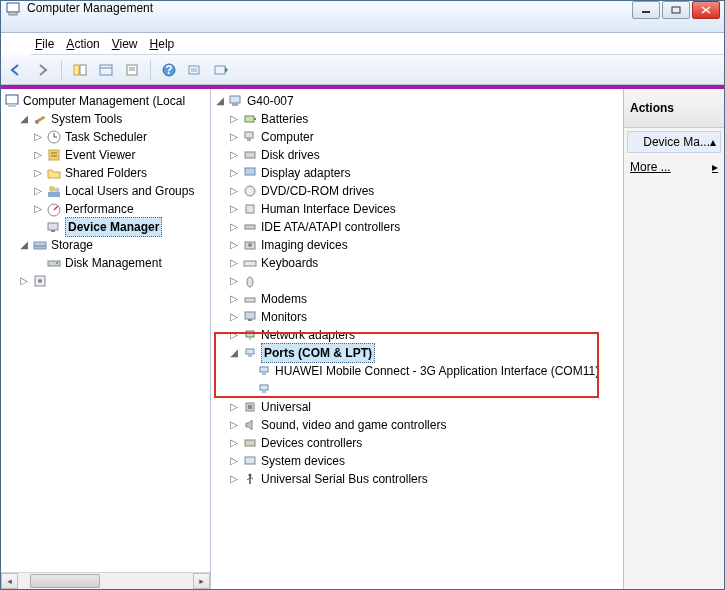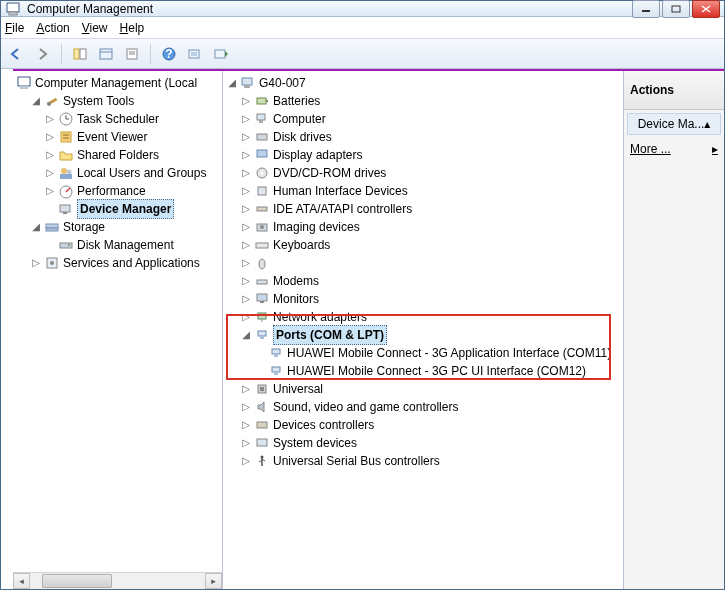--- a/index.html
+++ b/index.html
@@ -1,35 +1,35 @@
 <!DOCTYPE html>
 <html><head>
 <meta charset="utf-8">
 <style>
 * { box-sizing: border-box; font-family: "Segoe UI", Tahoma, sans-serif; font-size: 12px; }
 body { margin: 0; background: #fff; width: 725px; height: 590px; overflow: hidden; }
 .window { width: 725px; height: 590px; border: 1px solid #4a6a8a; background: #fff; display: flex; flex-direction: column; }
-.titlebar { height: 16px; background: linear-gradient(#f7fbff,#dce8f6); display: flex; align-items: center; padding: 0 4px; border-bottom: 1px solid #a9b8cb; }
+.titlebar { height: 32px; background: linear-gradient(#f7fbff,#dce8f6); display: flex; align-items: flex-start; padding: 0 4px; border-bottom: 1px solid #a9b8cb; }
 .titlebar .icon { width: 16px; height: 16px; margin-right: 6px; }
 .titlebar .spacer { flex: 1; }
 .winbtn { width: 28px; height: 18px; margin-left: 2px; border: 1px solid #8a9bb2; border-radius: 2px; display: inline-flex; align-items: center; justify-content: center; background: linear-gradient(#f3f7fc,#d8e4f0); cursor: pointer; }
 .winbtn.close { background: linear-gradient(#f28b82,#d93025); border-color: #a92d20; color:#fff; }
-.menubar { height: 22px; display: flex; align-items: center; padding: 0 4px; border-bottom: 1px solid #d0d7e2; gap: 12px; }
+.menubar { height: 22px; display: flex; align-items: center; padding: 0 4px; border-bottom: 1px solid #d0d7e2; gap: 12px; margin-left: 30px; }
 .menuitem { }
 .menuitem span.mn { text-decoration: underline; }
 .toolbar { height: 30px; background: linear-gradient(#f6f9fd,#e4ecf6); border-bottom: 1px solid #b8c4d4; display: flex; align-items: center; padding: 0 4px; gap: 2px; }
 .tbtn { width: 24px; height: 24px; border: 1px solid transparent; border-radius: 2px; display: inline-flex; align-items: center; justify-content: center; cursor: pointer; }
 .tsep { width: 1px; height: 20px; background: #c6d1e0; margin: 0 4px; }
-.body { flex: 1; display: flex; border-top: 2px solid #a21caf; margin-left: 12px; }
+.body { flex: 1; display: flex; border-top: 4px solid #a21caf; }
 .pane { overflow: hidden; border-right: 1px solid #b8c4d4; position: relative; }
 .pane.left { width: 210px; padding: 3px 0 0 3px; }
 .pane.mid { flex: 1; padding: 3px 0 0 3px; }
 .pane.right { width: 100px; border-right: none; background: #f4f4f4; display: flex; flex-direction: column; }
 .pane.right .hdr { background: linear-gradient(#f7f7f7,#e7e7e7); border-bottom: 1px solid #c9c9c9; padding: 12px 6px; font-weight: bold; }
-.pane.right .sub { background: #e6eef8; border: 1px solid #c5d3e6; margin: 3px; padding: 3px 4px; display:flex; align-items:center; justify-content:center; }
+.pane.right .sub { background: #e6eef8; border: 1px solid #c5d3e6; margin: 3px; padding: 3px 4px; display:flex; align-items:center; justify-content:flex-end; }
 .pane.right .item { padding: 4px 6px; display:flex; justify-content:space-between;text-decoration:underline; }
 .tree { line-height: 18px; }
 .tree .row { white-space: nowrap; display: flex; align-items: center; height: 18px; }
 .tree .tw { width: 12px; height: 12px; margin-right: 2px; color:#6a6a6a; font-size:10px; display:inline-flex; align-items:center; justify-content:center; cursor:pointer; flex-shrink:0;}
 .tree .ic { width: 16px; height: 16px; margin-right: 3px; display:inline-flex; align-items:center; justify-content:center; flex-shrink:0;}
 .tree .lbl { }
 .tree .sel { background: #cde6f7; border: 1px dotted #4a6a8a; padding: 0 2px; font-weight: bold; }
 .indent0 { padding-left: 0px; }
 .indent1 { padding-left: 14px; }
 .indent2 { padding-left: 28px; }
@@ -236,21 +236,20 @@
             <span class="lbl">Disk Management</span>
           </div>
         <div class="row indent1">
             <span class="tw">▷</span>
             <span class="ic">
               <svg width="16" height="16">
                 <rect x="3" y="3" width="10" height="10" fill="#e8eef6" stroke="#888"></rect>
                 <circle cx="8" cy="8" r="2" fill="#888"></circle>
               </svg>
             </span>
-            <span class="lbl">Services and Applications</span>
           </div>
       </div>
       <div class="scrollbar-h">
         <span class="btn">◂</span>
         <span class="track">
             <span class="thumb"></span>
           </span>
         <span class="btn">▸</span>
       </div>
     </div>
@@ -410,21 +409,20 @@
             <span class="lbl">HUAWEI Mobile Connect - 3G Application Interface (COM11)</span>
           </div>
         <div class="row indent2">
             <span class="tw" style="visibility:hidden">▷</span>
             <span class="ic">
               <svg width="14" height="14">
                 <rect x="3" y="3" width="8" height="5" fill="#d8e4f0" stroke="#6c8bb4"></rect>
                 <rect x="5" y="8" width="4" height="3" fill="#aac0d8"></rect>
               </svg>
             </span>
-            <span class="lbl">HUAWEI Mobile Connect - 3G PC UI Interface (COM12)</span>
           </div>
         <div class="row indent1">
             <span class="tw">▷</span>
             <span class="ic">
               <svg width="14" height="14">
                 <rect x="3" y="3" width="8" height="8" fill="#d0d0d0" stroke="#888"></rect>
                 <rect x="5" y="5" width="4" height="4" fill="#888"></rect>
               </svg>
             </span>
             <span class="lbl">Universal</span>

